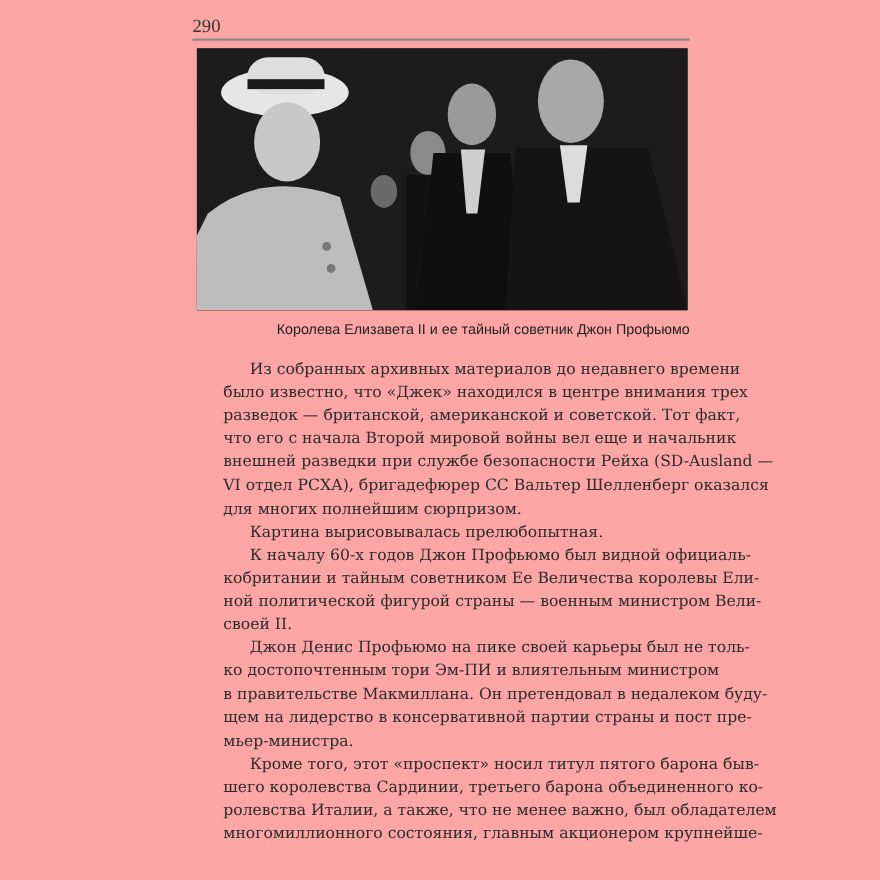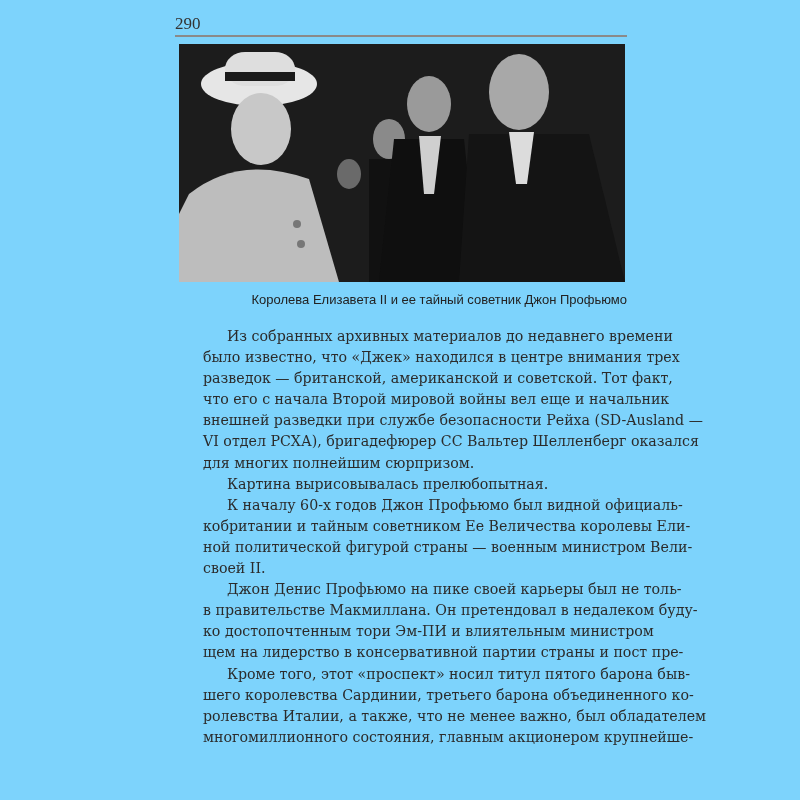--- a/index.html
+++ b/index.html
@@ -1,17 +1,17 @@
 <!DOCTYPE html>
 <html><head>
 <meta charset="utf-8">
 <style>
   html, body { margin: 0; padding: 0; background: #ffffff; }
   body { width: 800px; height: 800px; position: relative; overflow: hidden; }
-  .page { position: absolute; left: 0; top: 0; width: 800px; height: 800px; background: #7dd3fc; }
+  .page { position: absolute; left: 0; top: 0; width: 800px; height: 800px; background: #fca5a5; }
   .header {
     position: absolute; left: 175px; top: 6px; width: 452px; height: 28px;
     display: flex; justify-content: space-between; align-items: flex-end;
     font-family: "Liberation Serif", "DejaVu Serif", serif; color: #333;
   }
   .page-number { font-size: 17px; line-height: 20px; }
   .running-title { font-size: 17px; font-style: italic; line-height: 20px; }
   .header-rule { position: absolute; left: 175px; top: 35px; width: 452px; height: 2px; background: #8a8a8a; }
   .photo {
     position: absolute; left: 179px; top: 44px; width: 446px; height: 238px;
@@ -87,23 +87,24 @@
       <span class="line indent last">Картина вырисовывалась прелюбопытная.</span>
     </p>
     <p class="para">
       <span class="line indent">К началу 60-х годов Джон Профьюмо был видной официаль-</span>
       <span class="line">кобритании и тайным советником Ее Величества королевы Ели-</span>
       <span class="line">ной политической фигурой страны — военным министром Вели-</span>
       <span class="line last">своей II.</span>
     </p>
     <p class="para">
       <span class="line indent">Джон Денис Профьюмо на пике своей карьеры был не толь-</span>
+      <span class="line">ко достопочтенным тори Эм-ПИ и влиятельным министром</span>
       <span class="line">в правительстве Макмиллана. Он претендовал в недалеком буду-</span>
-      <span class="line">ко достопочтенным тори Эм-ПИ и влиятельным министром</span>
       <span class="line">щем на лидерство в консервативной партии страны и пост пре-</span>
+      <span class="line last">мьер-министра.</span>
     </p>
     <p class="para">
       <span class="line indent">Кроме того, этот «проспект» носил титул пятого барона быв-</span>
       <span class="line">шего королевства Сардинии, третьего барона объединенного ко-</span>
       <span class="line">ролевства Италии, а также, что не менее важно, был обладателем</span>
       <span class="line">многомиллионного состояния, главным акционером крупнейше-</span>
     </p>
   </div>
 
 </div>

